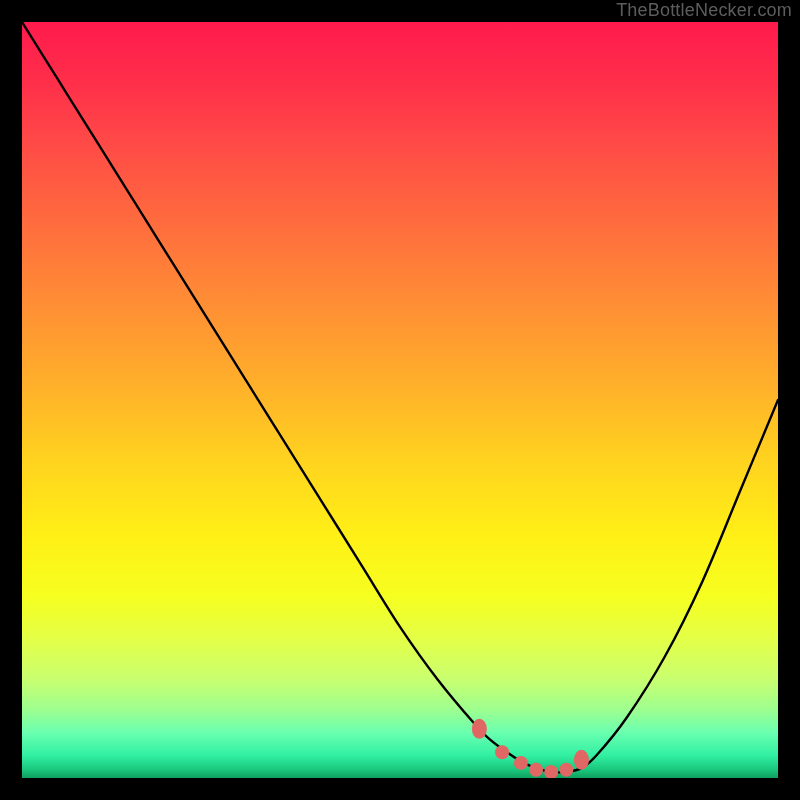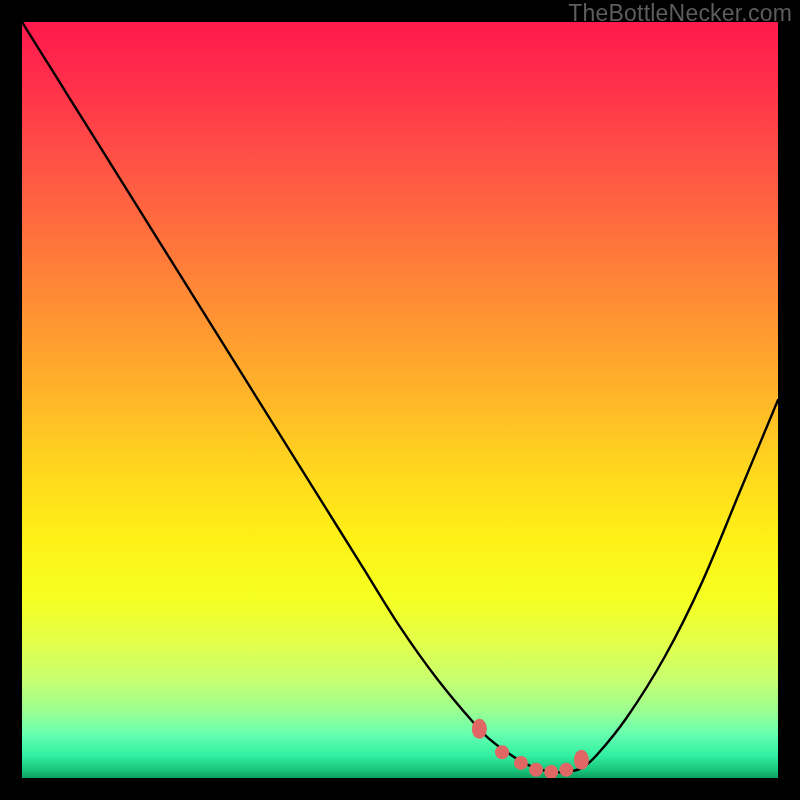--- a/index.html
+++ b/index.html
@@ -57,21 +57,21 @@
     left: 0;
     top: 0;
     width: 756px;
     height: 756px;
   }
   .watermark {
     position: absolute;
     top: 0px;
     right: 8px;
     color: #5d5d5d;
-    font-size: 23px;
+    font-size: 18px;
     font-weight: 500;
     letter-spacing: 0.2px;
     user-select: none;
   }
 </style>
 </head>
 <body>
 
 <div class="watermark">TheBottleNecker.com</div>
 

